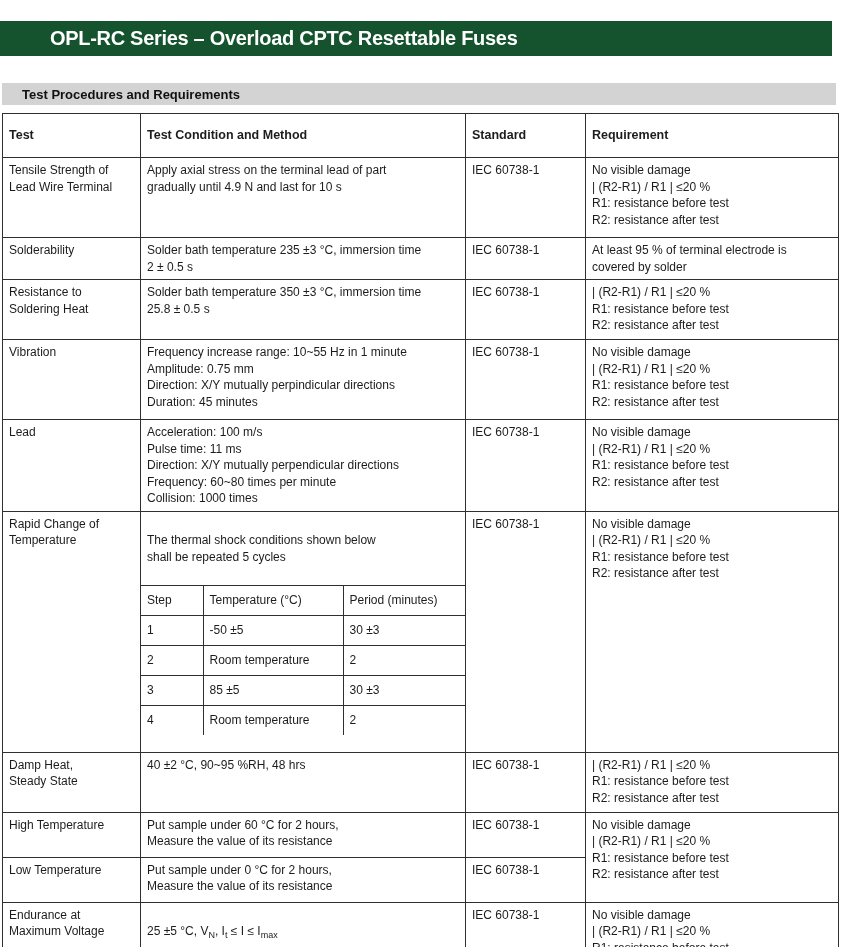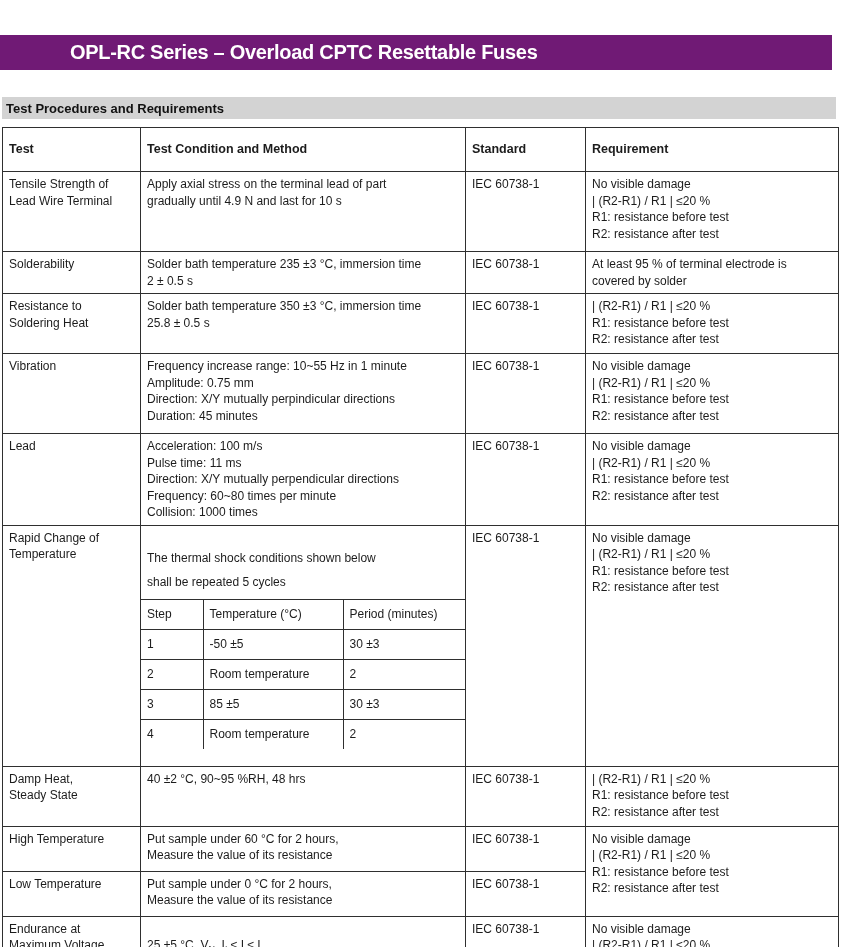--- a/index.html
+++ b/index.html
@@ -6,38 +6,38 @@
   html, body { margin: 0; padding: 0; }
   body {
     width: 842px; height: 947px;
     background: #ffffff;
     font-family: "Liberation Sans", sans-serif;
     color: #1c1c1c;
     overflow: hidden;
     position: relative;
   }
   .title-bar {
-    margin-top: 35px;
+    margin-top: 21px;
     width: 832px; height: 35px;
-    background: #701a75;
+    background: #14532d;
     display: flex; align-items: center;
-    padding-left: 70px;
+    padding-left: 50px;
   }
   .title-bar span {
     color: #ffffff;
     font-size: 20px;
     font-weight: bold;
     letter-spacing: -0.3px;
   }
   .section-bar {
     margin: 27px 0 0 2px;
     width: 834px; height: 22px;
     background: #d3d3d3;
     display: flex; align-items: center;
-    padding-left: 4px;
+    padding-left: 20px;
   }
   .section-bar span {
     color: #111111;
     font-size: 13px;
     font-weight: bold;
   }
   table.main-table {
     margin: 8px 0 0 2px;
     width: 836px;
     border-collapse: collapse;
@@ -77,21 +77,21 @@
   tr.rh8  { height: 45px; }
   tr.rh9  { height: 45px; }
   tr.rh10 { height: 80px; }
   
   td.rc-cell { padding: 0 !important; }
   .rc-text {
     padding: 4px 6px;
     height: 40px;
     white-space: pre-line;
     font-size: 12px;
-    line-height: 24px;
+    line-height: 17px;
   }
   table.inner-table {
     width: 100%;
     border-collapse: collapse;
     table-layout: fixed;
   }
   table.inner-table th,
   table.inner-table td {
     border: 1px solid #2f2f2f;
     height: 30px;

